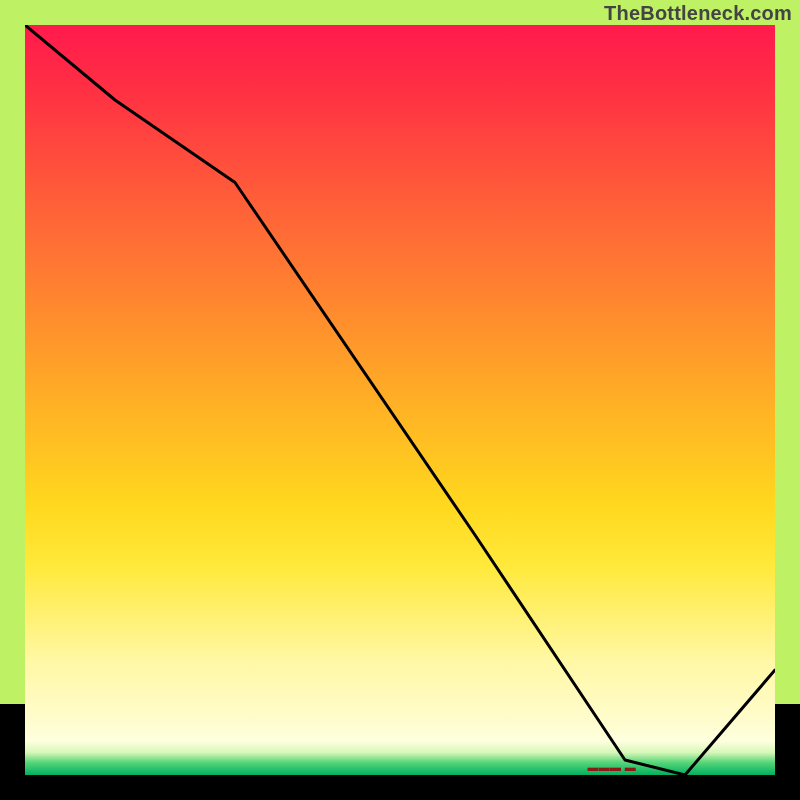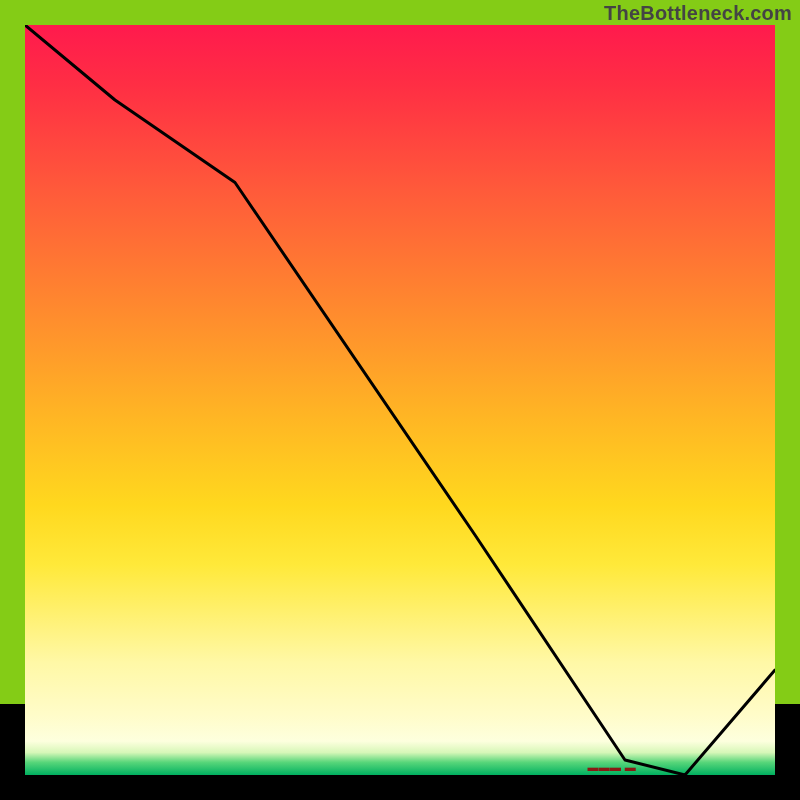--- a/index.html
+++ b/index.html
@@ -8,21 +8,21 @@
     width: 800px;
     height: 800px;
     background: #000;
     overflow: hidden;
     font-family: Arial, Helvetica, sans-serif;
   }
   .frame {
     position: relative;
     width: 800px;
     height: 704px;
-    background: #84cc16;
+    background: #bef264;
   }
   .attribution {
     position: absolute;
     top: 2px;
     right: 8px;
     color: #444;
     font-size: 20px;
     font-weight: 600;
     letter-spacing: 0.2px;
     user-select: none;

